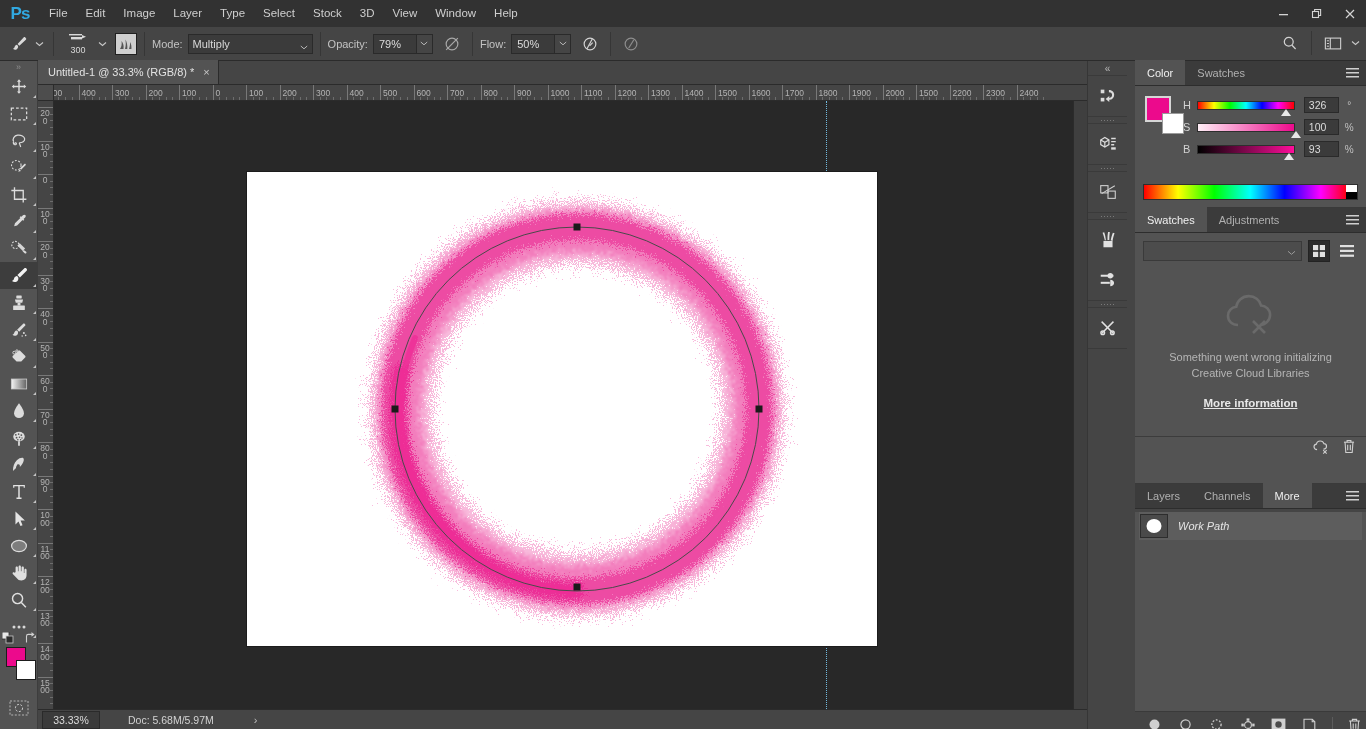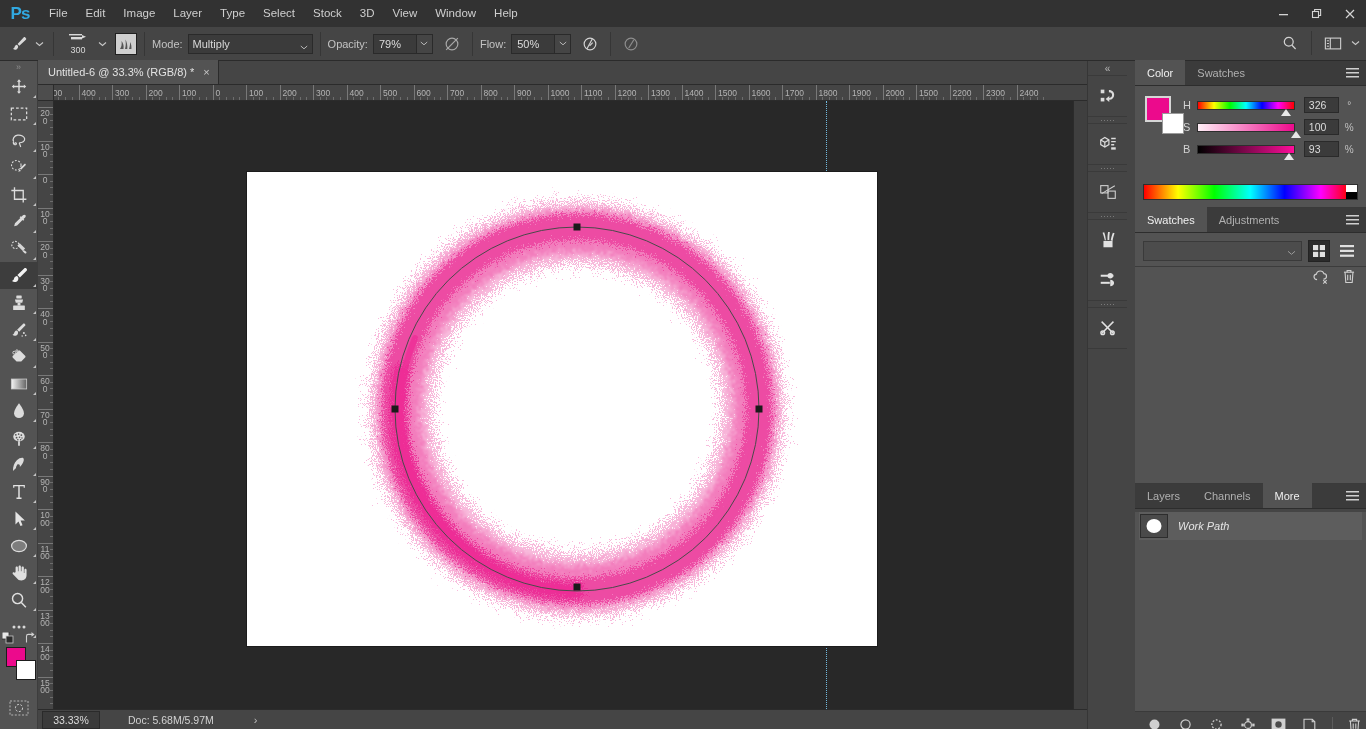--- a/index.html
+++ b/index.html
@@ -596,21 +596,21 @@
           <rect x="1" y="1" width="18" height="14" fill="none" stroke="#b4b4b4" stroke-width="1" stroke-dasharray="2 1.6"></rect>
           <circle cx="10" cy="8" r="3.6" fill="none" stroke="#cfcfcf" stroke-width="1" stroke-dasharray="2 1.6"></circle>
         </svg>
       </div>
     </div>
 
   </div>
 
   <div class="doctabs">
     <div class="doctab">
-      <span>Untitled-6 @ 33.3% (RGB/8) *</span>
+      <span>Untitled-1 @ 33.3% (RGB/8) *</span>
       <span class="x">×</span>
     </div>
   </div>
 
   <div class="ruler-corner"></div>
   <div class="ruler-h" id="ruler-h">
       <div class="rtick" style="left: 7px; top: 0px; width: 1px; height: 16px; background: rgb(120, 120, 120);"></div>
       <div class="rlabel" style="left: 10px; top: 4px;">500</div>
       <div class="rtick" style="left: 13.7px; top: 12px; width: 1px; height: 4px; background: rgb(109, 109, 109);"></div>
       <div class="rtick" style="left: 20.4px; top: 12px; width: 1px; height: 4px; background: rgb(109, 109, 109);"></div>
@@ -1129,20 +1129,33 @@
           </svg>
         </div>
         <div class="lib-viewbtn">
           <svg width="14" height="12" viewBox="0 0 14 12" fill="#e0e0e0">
             <rect y="0" width="14" height="2.2"></rect>
               <rect y="4.8" width="14" height="2.2"></rect>
               <rect y="9.6" width="14" height="2.2"></rect>
           </svg>
         </div>
       </div>
+      <div class="lib-empty">
+        <div>
+          <svg width="62" height="46" viewBox="0 0 62 46" fill="none" stroke="#6a6a6a" stroke-width="2.6">
+            <path d="M18 32c-6 0-10-4-10-9.3 0-4.8 3.6-8.6 8.2-9 .9-6 6.2-10.6 12.6-10.6 6 0 11 4 12.3 9.4 5 .3 9 4.3 9 9.3 0 5.3-4.4 10.2-10.4 10.2"></path>
+            <path d="M33 28l12 12M45 28L33 40"></path>
+          </svg>
+        </div>
+        <div class="lib-msg">
+          <div>Something went wrong initializing</div>
+          <div>Creative Cloud Libraries</div>
+        </div>
+        <div class="lib-more">More information</div>
+      </div>
       <div class="lib-footer">
         <span>
           <svg width="18" height="14" viewBox="0 0 20 16" fill="none" stroke="#cfcfcf" stroke-width="1.3">
             <path d="M5.5 11c-2 0-3.5-1.4-3.5-3.2 0-1.6 1.2-2.9 2.8-3.1.3-2 2.1-3.6 4.3-3.6 2 0 3.7 1.3 4.2 3.1 1.7.1 3 1.4 3 3 0 1.8-1.5 3.2-3.5 3.2"></path>
             <path d="M12.5 11.5l4 4M16.5 11.5l-4 4"></path>
           </svg>
         </span>
         <span>
           <svg width="14" height="15" viewBox="0 0 14 16" fill="none" stroke="#cfcfcf" stroke-width="1.2">
             <path d="M1.6 3.4h10.8"></path>

